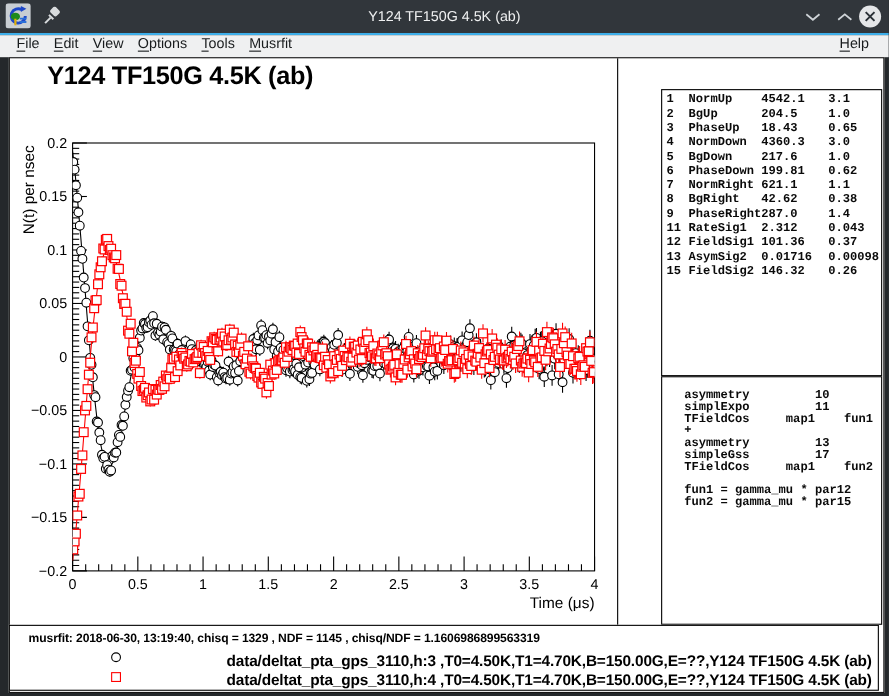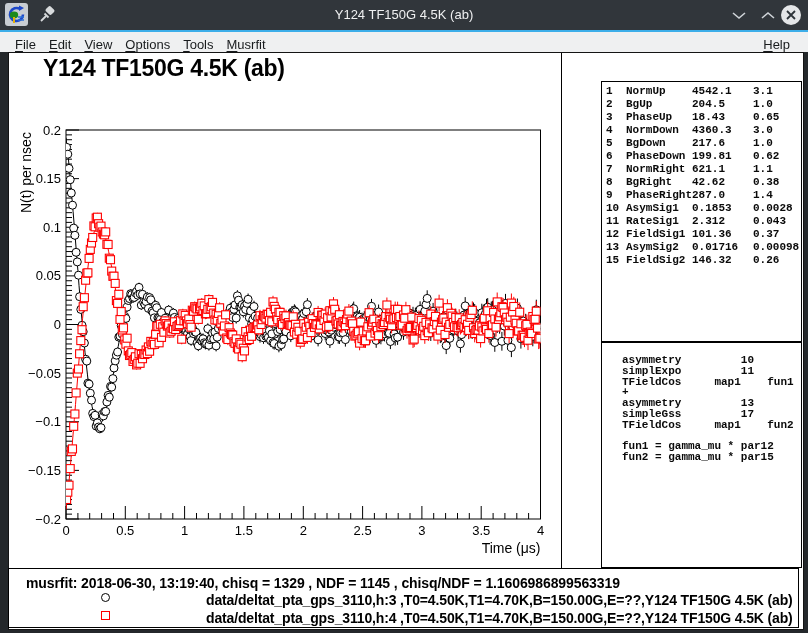--- a/index.html
+++ b/index.html
@@ -8,41 +8,41 @@
   
   .titlebar{position:absolute;left:0;top:0;width:808px;height:30px;background:#31363b}
   .tb-title{position:absolute;left:0;right:0;top:7px;text-align:center;color:#eff0f1;font-size:13px}
   .app-icon{position:absolute;left:5px;top:3px;width:23px;height:23px}
   .pin-icon{position:absolute;left:38px;top:6px;width:18px;height:18px}
   .winbtn{position:absolute;top:4px;width:24px;height:22px;display:flex;align-items:center;justify-content:center}
   #btn-min{left:727px}#btn-max{left:756px}#btn-close{left:779px}
   .accent{position:absolute;top:30px;left:0;width:808px;height:2px;background:#3daee9}
   
   .menubar{position:absolute;top:32px;left:0;width:808px;height:20px;background:#eff0f1;
-    display:flex;align-items:flex-end;padding-left:13px;font-size:13px;color:#181b1d}
+    display:flex;align-items:flex-start;padding-left:13px;font-size:13px;color:#181b1d}
   .menu-item{margin-right:9px;padding:0 2px}
   .menu-help{margin-left:auto;margin-right:16px}
   .mn{text-decoration:underline;text-underline-offset:2px}
   
   .canvas{position:absolute;left:8px;top:52px;width:796px;height:578px;background:#fff;border:1px solid #141414}
   .plot-title{position:absolute;left:43px;top:55px;font-size:23px;font-weight:bold;
     letter-spacing:-0.3px;color:#000;white-space:nowrap}
   #plot-svg{position:absolute;left:0;top:0;width:808px;height:633px}
   .divider{position:absolute;left:561px;top:53px;width:1px;height:515px;background:#000}
   
   .statbox{position:absolute;left:601px;width:201px;background:#fff;border:1px solid #000;
     font-family:"Liberation Mono",monospace;font-weight:bold;font-size:11px;color:#0a0a0a}
   #box-params{top:81px;height:261px;padding:3px 0 0 4px}
   .param-row{display:flex;height:13px;line-height:13px;white-space:nowrap}
   .p-idx{width:20px}.p-name{width:66px}.p-val{width:61px}.p-err{flex:1}
   #box-theory{top:342px;height:226px;padding:12px 0 0 20px}
   .theory-line{white-space:pre;min-height:10.8px;line-height:10.8px}
   
   #box-footer{position:absolute;left:8px;top:568px;width:791px;height:60px;background:#fff;border:1px solid #000}
-  .footer-info{position:absolute;left:17px;top:6px;font-size:14px;font-weight:bold;
+  .footer-info{position:absolute;left:17px;top:6px;font-size:11px;font-weight:bold;
     letter-spacing:-0.1px;color:#000;white-space:nowrap}
   .legend-row{position:absolute;left:0;width:100%;height:16px}
   .legend-marker{position:absolute;left:92px;top:3px;width:9px;height:9px;background:#fff}
   .legend-marker.circle{border:1px solid #000;border-radius:50%}
   .legend-marker.square{border:1.2px solid #f00}
   .legend-label{position:absolute;left:197px;top:2px;font-size:14px;font-weight:bold;
     letter-spacing:-0.15px;color:#000;white-space:nowrap}
 </style>
 </head>
 <body>
@@ -1107,26 +1107,20 @@
       <span class="p-val">42.62</span>
       <span class="p-err">0.38</span>
     </div>
     <div class="param-row">
       <span class="p-idx">9</span>
       <span class="p-name">PhaseRight</span>
       <span class="p-val">287.0</span>
       <span class="p-err">1.4</span>
     </div>
     <div class="param-row">
-      <span class="p-idx">10</span>
-      <span class="p-name">AsymSig1</span>
-      <span class="p-val">0.1853</span>
-      <span class="p-err">0.0028</span>
-    </div>
-    <div class="param-row">
       <span class="p-idx">11</span>
       <span class="p-name">RateSig1</span>
       <span class="p-val">2.312</span>
       <span class="p-err">0.043</span>
     </div>
     <div class="param-row">
       <span class="p-idx">12</span>
       <span class="p-name">FieldSig1</span>
       <span class="p-val">101.36</span>
       <span class="p-err">0.37</span>

